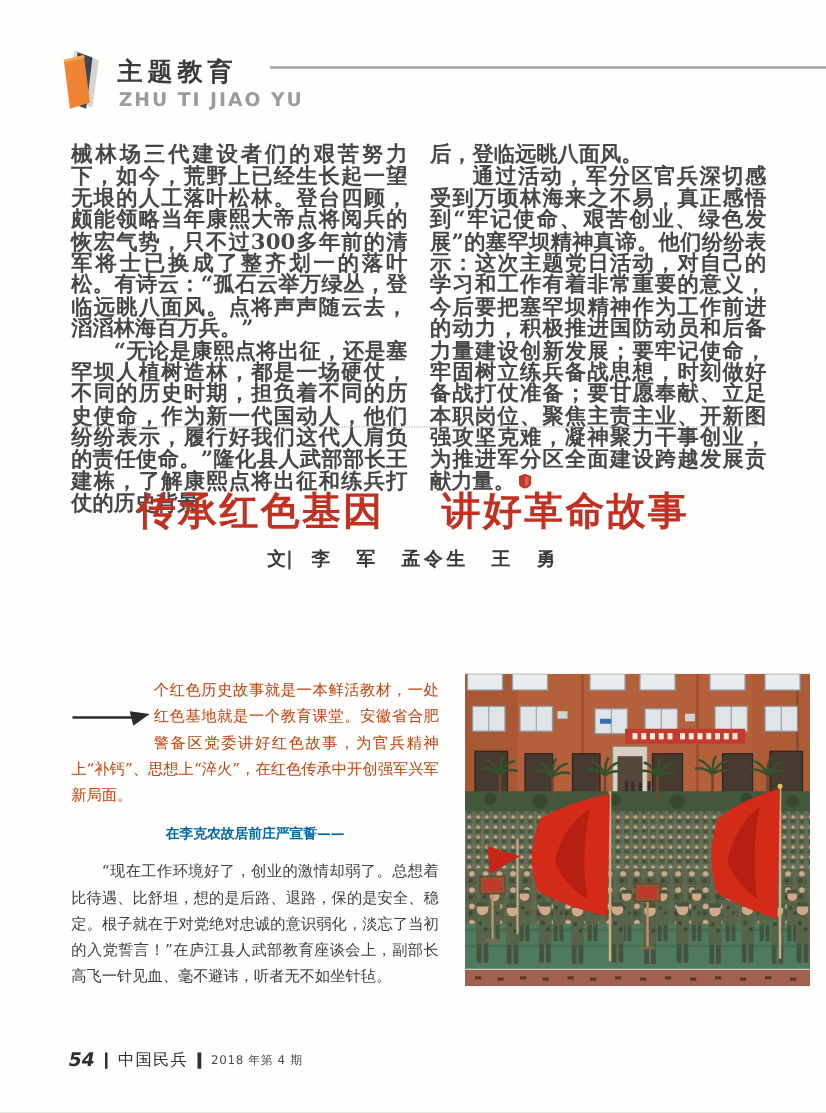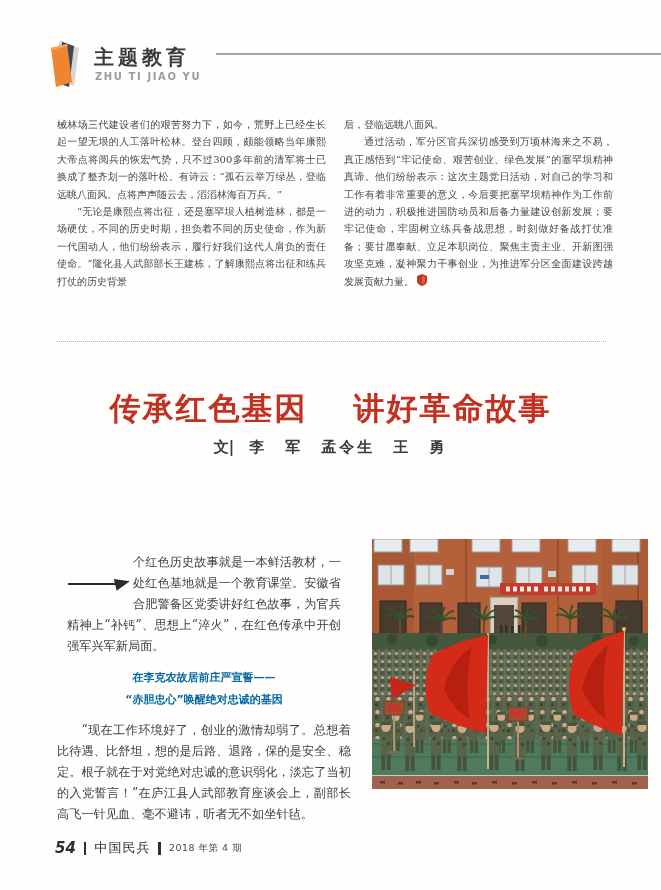--- a/index.html
+++ b/index.html
@@ -7,41 +7,41 @@
     position:relative;width:661px;height:890px;margin:0 auto;
     background:#fffefc;overflow:hidden;
     border-right:5px solid #3b82f6;border-bottom:1px solid #cfccc8;
     font-family:"DejaVu Serif","Liberation Serif",serif;color:#454545;
   }
   
   .hdr-icon{position:absolute;left:48px;top:40px;width:38px;height:50px;}
   .hdr-title{position:absolute;left:94px;top:44px;font-family:"DejaVu Sans","Liberation Sans",sans-serif;
     font-weight:bold;font-size:20px;letter-spacing:4px;color:#3b3b3b;}
   .hdr-sub{position:absolute;left:95px;top:71px;font-family:"DejaVu Sans","Liberation Sans",sans-serif;
-    font-weight:bold;font-size:10px;letter-spacing:1.6px;color:#9b9b9b;}
+    font-weight:bold;font-size:15px;letter-spacing:1.6px;color:#9b9b9b;}
   .hdr-rule{position:absolute;left:216px;top:53px;width:445px;height:2px;background:#a5a5a5;}
   
   .topcols{position:absolute;left:57px;top:116px;width:556px;display:flex;gap:18px;}
-  .topcols .col{width:269px;font-size:10px;line-height:17.4px;text-align:justify;color:#474747;}
+  .topcols .col{width:269px;font-size:17px;line-height:17.4px;text-align:justify;color:#474747;font-weight:bold;}
   .topcols p{margin:0;}
   .topcols p.indent{text-indent:2em;}
   .endmark{display:inline-block;width:10px;height:12px;vertical-align:-1px;margin-left:3px;}
   
   .dotrule{position:absolute;left:57px;top:341px;width:549px;border-top:1px dotted #b3b3b3;}
   
   .art-title{position:absolute;left:0;right:0;top:388px;text-align:center;
     font-family:"DejaVu Sans","Liberation Sans",sans-serif;font-weight:bold;
     font-size:31px;letter-spacing:2px;color:#c13020;margin:0;}
   .byline{position:absolute;left:0;right:0;top:438px;text-align:center;
     font-family:"DejaVu Sans","Liberation Sans",sans-serif;font-size:15px;color:#3a3a3a;}
   .byline .pre{font-weight:bold;margin-right:10px;}
   .byline .names{font-weight:bold;letter-spacing:3px;}
   
   .botcol{position:absolute;left:57px;top:542px;width:294px;}
-  .intro{margin:10px;font-size:12.2px;line-height:21px;text-align:justify;color:#404040;}
+  .intro{margin:0;font-size:12.2px;line-height:21px;text-align:justify;color:#c2410c;}
   .arrowbox{float:left;width:66px;height:63px;position:relative;}
   .arrowline{position:absolute;left:1px;top:31px;width:52px;height:2px;background:#2c2c2c;}
   .arrowhead{position:absolute;left:48px;top:25px;width:0;height:0;
     border-left:15px solid #2c2c2c;border-top:6px solid transparent;border-bottom:6px solid transparent;
     transform:rotate(-14deg);}
   .subhead{margin:9px 0 0 0;text-align:center;font-family:"DejaVu Sans","Liberation Sans",sans-serif;
     font-weight:bold;font-size:11px;line-height:22px;color:#0369a1;}
   .body2{margin:9px 0 0 0;text-indent:2em;font-size:12.2px;line-height:21px;text-align:justify;color:#404040;}
   
   .photo{position:absolute;left:372px;top:539px;width:276px;height:250px;display:block;}
@@ -93,21 +93,20 @@
 
   <div class="botcol">
     <p class="intro">
       <span class="arrowbox">
           <span class="arrowline"></span>
           <span class="arrowhead"></span>
         </span><span>个红色历史故事就是一本鲜活教材，一处红色基地就是一个教育课堂。安徽省合肥警备区党委讲好红色故事，为官兵精神上“补钙”、思想上“淬火”，在红色传承中开创强军兴军新局面。</span>
     </p>
     <p class="subhead">
       <span>在李克农故居前庄严宣誓——</span><br>
-      <span>“赤胆忠心”唤醒绝对忠诚的基因</span>
     </p>
     <p class="body2">“现在工作环境好了，创业的激情却弱了。总想着比待遇、比舒坦，想的是后路、退路，保的是安全、稳定。根子就在于对党绝对忠诚的意识弱化，淡忘了当初的入党誓言！”在庐江县人武部教育座谈会上，副部长高飞一针见血、毫不避讳，听者无不如坐针毡。</p>
   </div>
 
   <svg class="photo" viewBox="0 0 276 250">
     <defs>
       <pattern id="t1" width="7" height="8" patternUnits="userSpaceOnUse">
         <rect width="7" height="8" fill="#67725a"></rect>
         <rect x="1.9" y="0.6" width="3.4" height="1.6" fill="#4c5a40"></rect>
         <circle cx="3.5" cy="2.6" r="1.5" fill="#c9a183"></circle>

